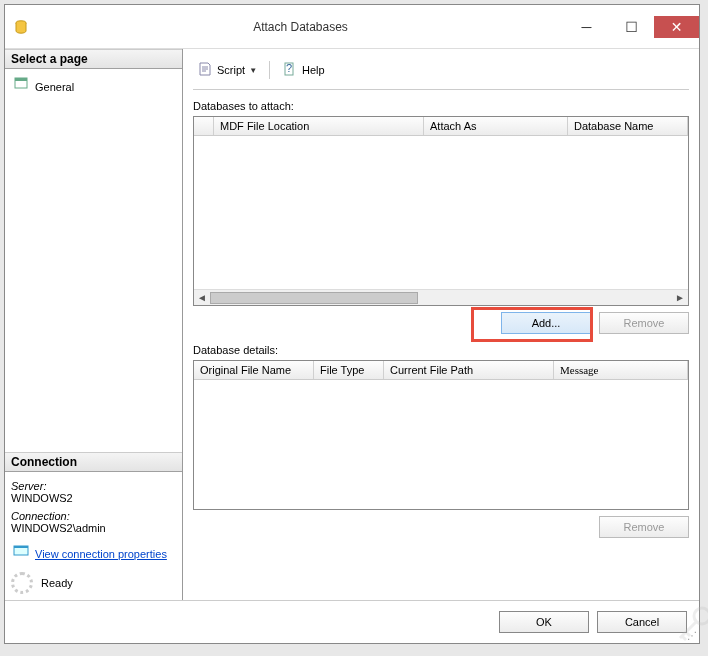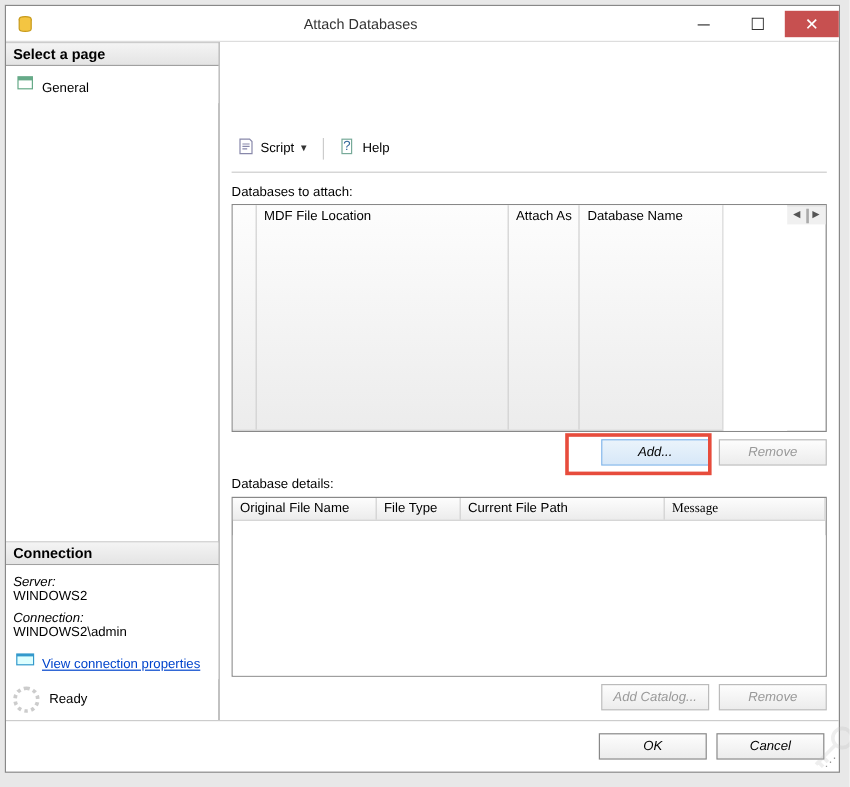--- a/index.html
+++ b/index.html
@@ -1,49 +1,49 @@
 <!DOCTYPE html>
 <html><head>
 <meta charset="utf-8">
 <style>
 * { box-sizing: border-box; margin: 0; padding: 0; font-family: "Segoe UI", Tahoma, sans-serif; font-size: 11px; }
 body { background: #e8e8e8; width: 708px; height: 656px; position: relative; }
 .window { width: 696px; height: 640px; background: #fff; position: absolute; left: 4px; top: 4px; border: 1px solid #888; display: flex; flex-direction: column; }
-.titlebar { height: 30px; background: #fff; display: flex; align-items: center; padding: 0 0 0 8px; border-bottom: 1px solid #ddd; }
+.titlebar { height: 44px; background: #fff; display: flex; align-items: center; padding: 0 0 0 8px; border-bottom: 1px solid #ddd; }
 .titlebar .icon { width: 16px; height: 16px; margin-right: 8px; }
 .titlebar .title { flex: 1; text-align: center; font-size: 12px; color: #333; }
 .titlebar .controls { display: flex; }
 .titlebar .controls div { width: 45px; height: 22px; display: flex; align-items: center; justify-content: center; font-size: 14px; color: #333; }
 .titlebar .controls .close { background: #c75050; color: #fff; }
 .content { flex: 1; display: flex; }
 .sidebar { width: 178px; background: #fff; border-right: 1px solid #999; display: flex; flex-direction: column; }
 .section-header { background: linear-gradient(#f4f4f4,#e4e4e4); border-top: 1px solid #ccc; border-bottom: 1px solid #a0a0a0; padding: 2px 6px; font-weight: bold; font-size: 12px; }
 .section-body { padding: 4px 6px; background: #fff; }
 .page-item { display: flex; align-items: flex-end; gap: 6px; padding: 2px 2px; }
 .fill { flex: 1; }
 .conn-label { color: #000; margin-top: 4px; font-style: italic; }
 .conn-val { color: #000; margin-bottom: 6px; }
 .link { color: #0044cc; text-decoration: underline; cursor: pointer; }
 .progress-row { display: flex; align-items: center; gap: 8px; padding: 6px; }
 .spinner { width: 22px; height: 22px; border: 3px dotted #ccc; border-radius: 50%; }
-.main { flex: 1; display: flex; flex-direction: column; padding: 8px 10px; justify-content: flex-end; }
+.main { flex: 1; display: flex; flex-direction: column; padding: 8px 10px; }
 .toolbar { display: flex; align-items: center; gap: 4px; padding: 2px 0 8px 0; border-bottom: 1px solid #ccc; margin-bottom: 10px; }
 .toolbar .btn { display: flex; align-items: center; gap: 4px; padding: 2px 4px; }
 .dropdown-arrow { font-size: 8px; color: #333; }
 .label { color: #000; margin-bottom: 4px; }
 .grid { border: 1px solid #888; background: #fff; }
 .grid-header { display: flex; background: linear-gradient(#fdfdfd,#ececec); border-bottom: 1px solid #ccc; }
 .grid-header .gh { padding: 3px 6px; border-right: 1px solid #d0d0d0; white-space: nowrap; overflow: hidden; }
 .grid-body { background: #fff; }
 .scrollbar { height: 16px; background: #f0f0f0; border-top: 1px solid #ddd; display: flex; align-items: center; }
 .scrollbar .arrow { width: 16px; text-align: center; color: #555; font-size: 10px; }
 .scrollbar .track { flex: 1; height: 12px; position: relative; }
 .scrollbar .thumb { position: absolute; left: 0; width: 45%; height: 12px; background: #ccc; border: 1px solid #aaa; }
 .button-row { display: flex; justify-content: flex-end; gap: 8px; margin-top: 6px; }
-.btn-std { width: 90px; height: 22px; background: linear-gradient(#fdfdfd,#ececec); border: 1px solid #888; text-align: center; line-height: 20px; font-size: 11px; font-style: italic; }
+.btn-std { width: 90px; height: 22px; background: linear-gradient(#fdfdfd,#ececec); border: 1px solid #888; text-align: center; line-height: 20px; font-size: 11px; }
 .btn-std.disabled { color: #999; border-color: #bbb; }
 .btn-std.highlighted { border: 1px solid #7eb4ea; background: linear-gradient(#eaf3fb,#d7e8f8); }
 .highlight-box { position: absolute; border: 3px solid #e74c3c; pointer-events: none; }
 .footer { border-top: 1px solid #ccc; padding: 10px 12px; display: flex; justify-content: flex-end; gap: 8px; }
 .separator { width: 1px; height: 18px; background: #ccc; margin: 0 4px; }
 .icon-svg { width: 16px; height: 16px; }
 .resize-grip { position: absolute; right: 2px; bottom: 2px; font-size: 10px; color: #999; }
 .key-watermark { position: absolute; right: -6px; bottom: 10px; opacity: 0.25; }
 </style>
 </head>
@@ -122,21 +122,21 @@
             <svg class="icon-svg" viewBox="0 0 16 16">
                 <rect x="3" y="2" width="8" height="12" fill="#fff" stroke="#7a9"></rect>
                 <text x="7" y="11" font-size="9" fill="#369" text-anchor="middle">?</text>
               </svg>
           </span>
           <span>Help</span>
         </div>
       </div>
 
       <div class="label">Databases to attach:</div>
-      <div class="grid" style="height:190px; display:flex; flex-direction:row;">
+      <div class="grid" style="height:190px; display:flex; flex-direction:column;">
         <div class="grid-header">
           <div class="gh" style="width:20px;"></div>
           <div class="gh" style="width:210px;">MDF File Location</div>
           <div class="gh" style="flex:1;">Attach As</div>
           <div class="gh" style="width:120px;">Database Name</div>
         </div>
         <div class="grid-body" style="flex:1;"></div>
         <div class="scrollbar">
           <div class="arrow">◄</div>
           <div class="track">
@@ -157,21 +157,20 @@
         <div class="grid-header">
           <div class="gh" style="width:120px;">Original File Name</div>
           <div class="gh" style="width:70px;">File Type</div>
           <div class="gh" style="width:170px;">Current File Path</div>
           <div class="gh" style="flex:1;font-family:Liberation Serif, serif;">Message</div>
         </div>
         <div class="grid-body" style="flex:1;"></div>
       </div>
 
       <div class="button-row">
-        <div class="btn-std disabled">Add Catalog...</div>
         <div class="btn-std disabled">Remove</div>
       </div>
     </div>
   </div>
 
   <div class="footer">
     <div class="btn-std">OK</div>
     <div class="btn-std">Cancel</div>
   </div>
 

